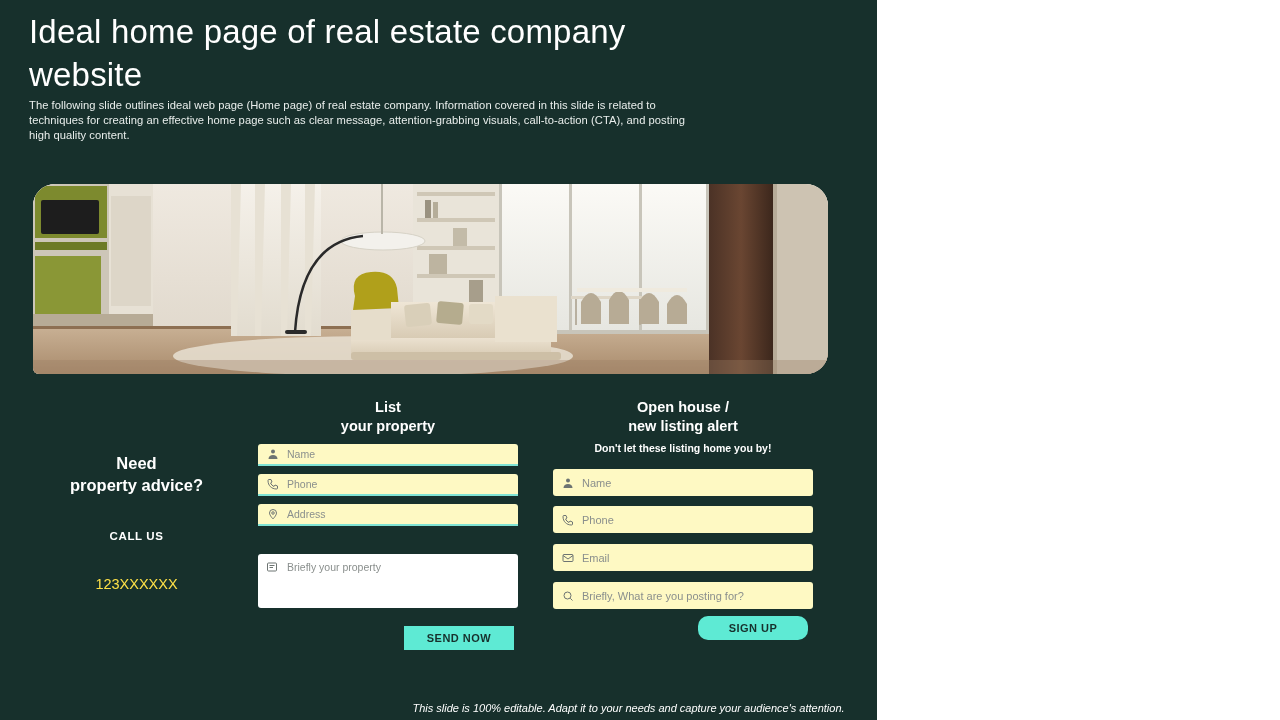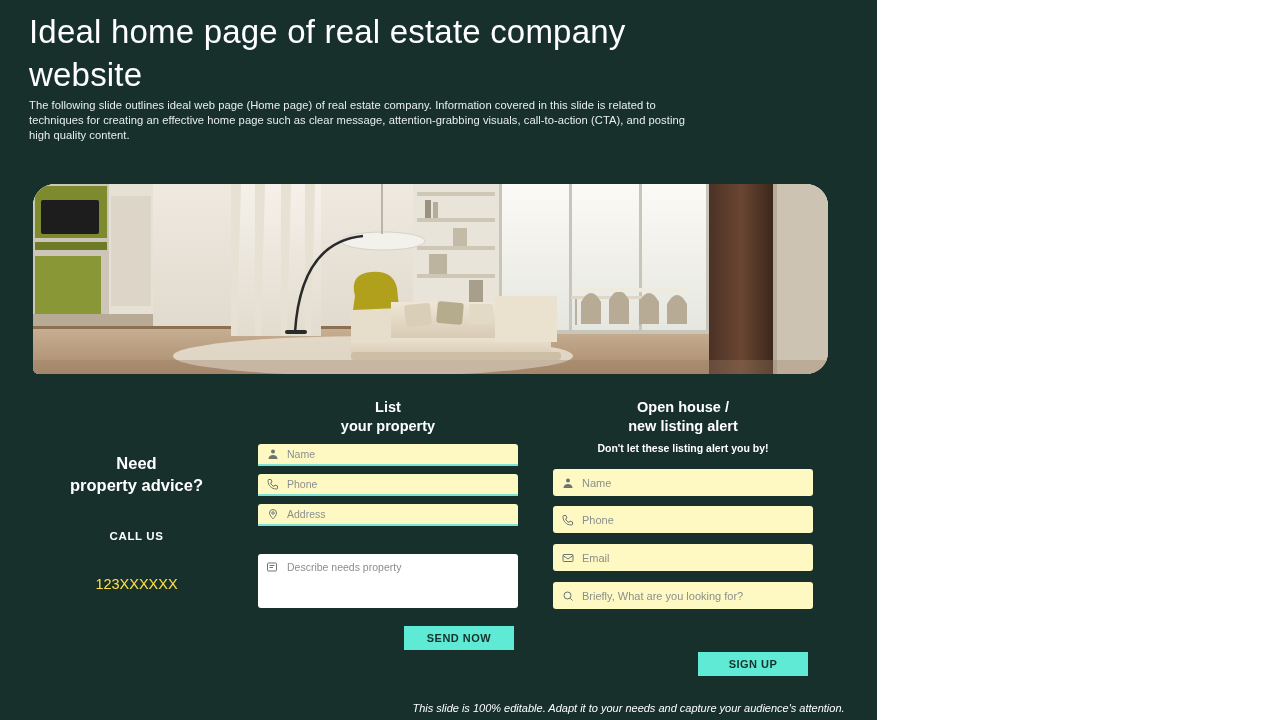--- a/index.html
+++ b/index.html
@@ -173,21 +173,21 @@
     font-size: 11px;
     font-weight: bold;
     letter-spacing: 0.5px;
     display: flex;
     align-items: center;
     justify-content: center;
     border: none;
     cursor: pointer;
   }
   .btn-send { left: 404px; top: 626px; width: 110px; height: 24px; }
-  .btn-signup { left: 698px; top: 652px; width: 110px; height: 24px; }
+  .btn-signup { left: 698px; top: 616px; width: 110px; height: 24px; border-radius: 10px; }
 
   .footer-note {
     position: absolute;
     left: 380px; top: 702px;
     width: 497px;
     color: #ffffff;
     font-size: 11px;
     text-align: center;
     font-style: italic;
   }
@@ -367,30 +367,30 @@
     </div>
 
 
     <div class="textarea">
       <span class="ficon">
         <svg width="12" height="12" viewBox="0 0 24 24" fill="none" stroke="currentColor" stroke-width="2">
             <rect x="3" y="4" width="18" height="16" rx="2"></rect>
             <path d="M7 9h10M7 13h7"></path>
           </svg>
       </span>
-      <span>Describe needs property</span>
+      <span>Briefly your property</span>
     </div>
 
     <button class="btn btn-send">SEND NOW</button>
 
     <div class="col-head col2-head">
       <span>Open house /</span><br>
       <span>new listing alert</span>
     </div>
-    <div class="col2-sub">Don't let these listing alert you by!</div>
+    <div class="col2-sub">Don't let these listing home you by!</div>
 
     <div class="field col2" style="top:469px;">
       <span class="ficon">
         <svg width="12" height="12" viewBox="0 0 24 24" fill="currentColor">
             <circle cx="12" cy="7" r="4"></circle>
             <path d="M3 22c0-5 4-8 9-8s9 3 9 8z"></path>
           </svg>
       </span>
       <span>Name</span>
     </div>
@@ -414,21 +414,21 @@
       <span>Email</span>
     </div>
 
     <div class="field col2" style="top:582px;">
       <span class="ficon">
         <svg width="12" height="12" viewBox="0 0 24 24" fill="none" stroke="currentColor" stroke-width="2">
             <circle cx="11" cy="11" r="7"></circle>
             <path d="M16.5 16.5L21 21"></path>
           </svg>
       </span>
-      <span>Briefly, What are you looking for?</span>
+      <span>Briefly, What are you posting for?</span>
     </div>
 
     <button class="btn btn-signup">SIGN UP</button>
 
     <div class="footer-note">This slide is 100% editable. Adapt it to your needs and capture your audience's attention.</div>
   </div>
 
   <div class="right-panel">
 
     <div class="tl-item" style="top:0;">

